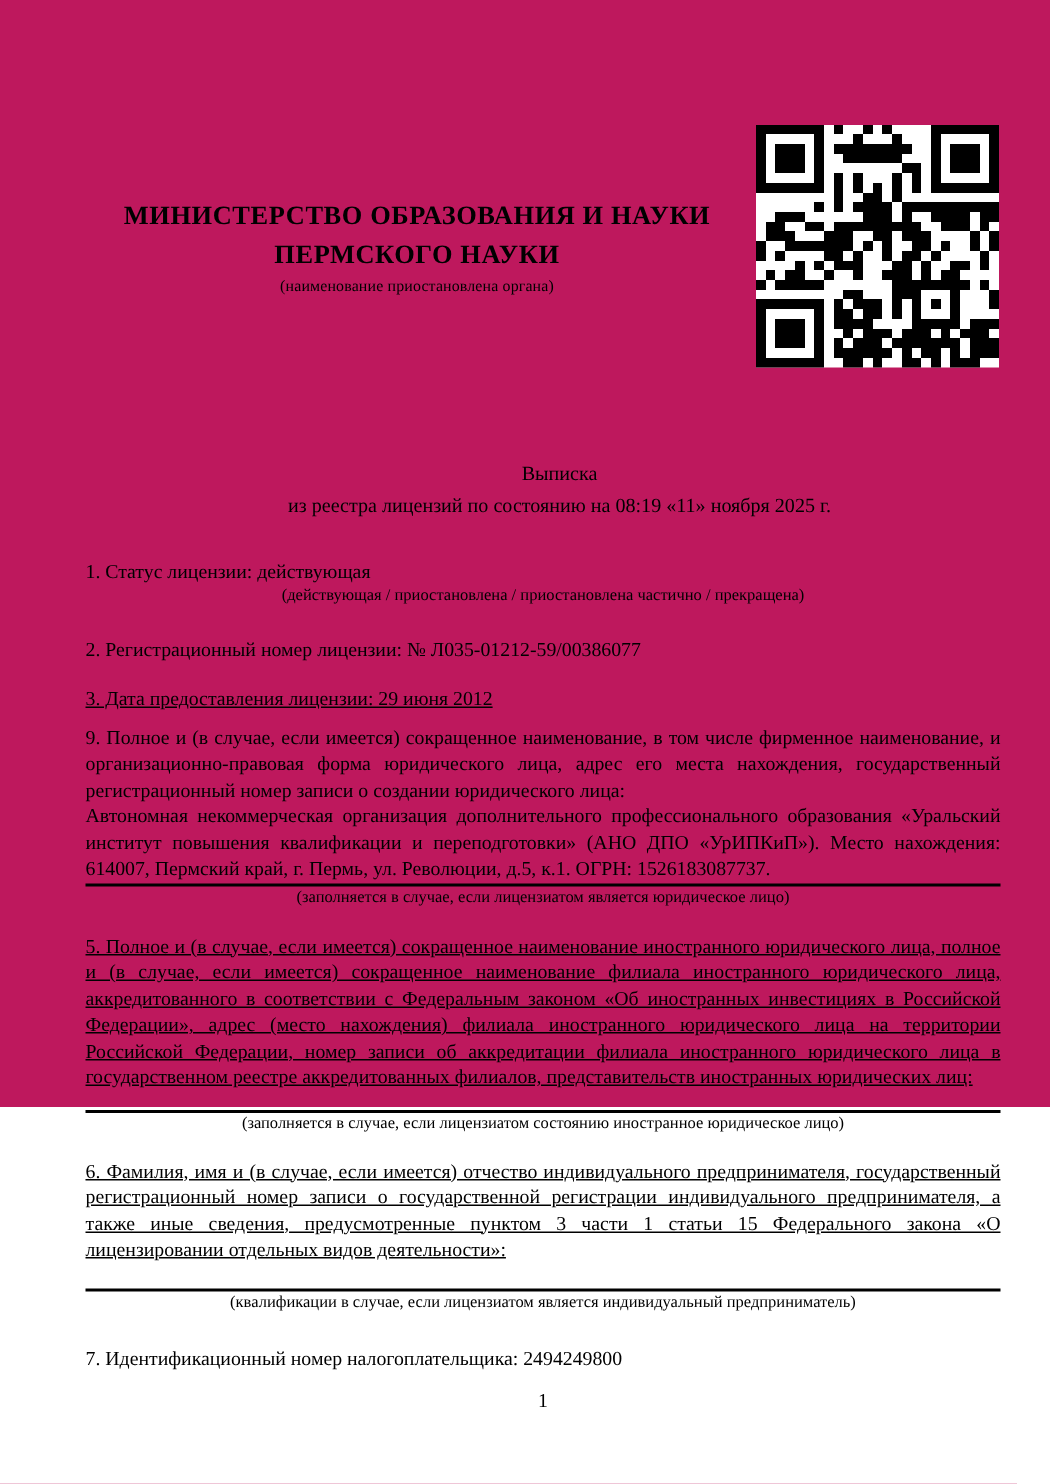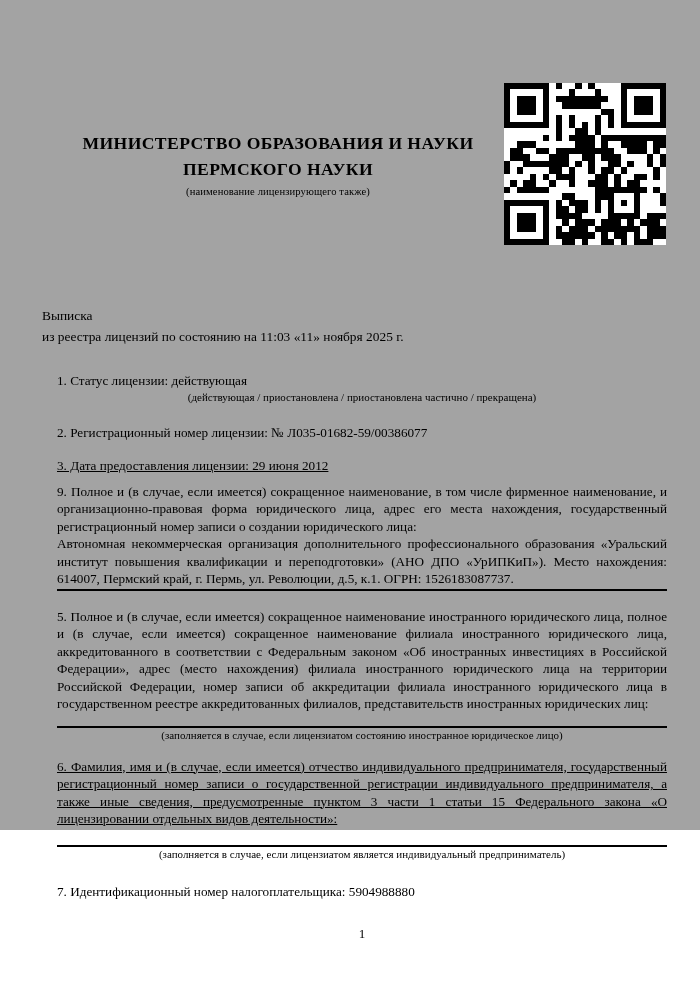--- a/index.html
+++ b/index.html
@@ -2,60 +2,60 @@
 <html><head>
 <meta charset="utf-8">
 <style>
   html,body{margin:0;padding:0;background:#ffffff;}
   body{
     width:700px;height:989px;overflow:hidden;
     font-family:"Liberation Serif", serif;
     color:#000;
     -webkit-font-smoothing:antialiased;
   }
-  .page{position:relative;width:700px;height:830px;background:#a3a3a3;}
+  .page{position:relative;width:700px;height:738px;background:#be185d;}
 
   
   .header{
     position:absolute;top:130px;left:53px;width:450px;
     text-align:center;
   }
   .ministry{
     font-weight:bold;font-size:17.6px;line-height:26px;letter-spacing:0.4px;
   }
   .header-caption{
     font-size:10.6px;line-height:13px;margin-top:3px;letter-spacing:0.1px;
   }
 
   
   .qr{position:absolute;left:504px;top:83px;width:162px;height:162px;}
 
   
   .doc-title{
-    position:absolute;top:305px;left:42px;width:610px;
-    font-size:13.4px;line-height:21px;
+    position:absolute;top:305px;left:68px;width:610px;
+    text-align:center;font-size:13.4px;line-height:21px;
   }
 
   
   .content{
     position:absolute;top:372px;left:57px;width:610px;
     font-size:13.2px;line-height:17.5px;
   }
   .content p{margin:0;padding:0;}
   .just{text-align:justify;text-justify:inter-word;}
   .cap{
     font-size:11px;line-height:14px;text-align:center;margin-top:2px;
   }
   .rule{
     border:none;border-top:2px solid #000;height:0;
     margin:0;width:100%;
   }
   .mt20{margin-top:20px !important;}
   .mt16{margin-top:16px !important;text-decoration:underline;}
-  .mt17{margin-top:17px !important;}
+  .mt17{margin-top:17px !important;text-decoration:underline;}
   .mt8{margin-top:8px !important;}
   .mt22{margin-top:22px !important;}
   .rule-m0{margin-top:1px;}
   .rule-m13{margin-top:13px;}
   .rule-m17{margin-top:17px;}
   .cap-after-rule{margin-top:1px;}
 
   .page-number{
     position:absolute;top:926px;left:57px;width:610px;
     text-align:center;font-size:13.2px;
@@ -64,21 +64,21 @@
 </head>
 <body>
 
 <div class="page">
 
   <div class="header">
     <div class="ministry">
       <div>МИНИСТЕРСТВО ОБРАЗОВАНИЯ И НАУКИ</div>
       <div>ПЕРМСКОГО НАУКИ</div>
     </div>
-    <div class="header-caption">(наименование лицензирующего также)</div>
+    <div class="header-caption">(наименование приостановлена органа)</div>
   </div>
 
   <svg class="qr" id="qr-svg" viewBox="0 0 25 25" shape-rendering="crispEdges" xmlns="http://www.w3.org/2000/svg">
       <rect x="0" y="0" width="25" height="25" fill="#ffffff"></rect>
       <rect x="0" y="0" width="1" height="1" fill="#000000"></rect>
       <rect x="1" y="0" width="1" height="1" fill="#000000"></rect>
       <rect x="2" y="0" width="1" height="1" fill="#000000"></rect>
       <rect x="3" y="0" width="1" height="1" fill="#000000"></rect>
       <rect x="4" y="0" width="1" height="1" fill="#000000"></rect>
       <rect x="5" y="0" width="1" height="1" fill="#000000"></rect>
@@ -409,43 +409,44 @@
       <rect x="15" y="24" width="1" height="1" fill="#000000"></rect>
       <rect x="16" y="24" width="1" height="1" fill="#000000"></rect>
       <rect x="18" y="24" width="1" height="1" fill="#000000"></rect>
       <rect x="20" y="24" width="1" height="1" fill="#000000"></rect>
       <rect x="21" y="24" width="1" height="1" fill="#000000"></rect>
       <rect x="22" y="24" width="1" height="1" fill="#000000"></rect>
     </svg>
 
   <div class="doc-title">
     <div>Выписка</div>
-    <div>из реестра лицензий по состоянию на 11:03 «11» ноября 2025 г.</div>
+    <div>из реестра лицензий по состоянию на 08:19 «11» ноября 2025 г.</div>
   </div>
 
   <div class="content">
 
     <p>1. Статус лицензии: действующая</p>
     <p class="cap">(действующая / приостановлена / приостановлена частично / прекращена)</p>
 
-    <p class="mt20">2. Регистрационный номер лицензии: № Л035-01682-59/00386077</p>
+    <p class="mt20">2. Регистрационный номер лицензии: № Л035-01212-59/00386077</p>
 
     <p class="mt16">3. Дата предоставления лицензии: 29 июня 2012</p>
 
     <p class="just mt8">9. Полное и (в случае, если имеется) сокращенное наименование, в том числе фирменное наименование, и организационно-правовая форма юридического лица, адрес его места нахождения, государственный регистрационный номер записи о создании юридического лица:</p>
     <p class="just">Автономная некоммерческая организация дополнительного профессионального образования «Уральский институт повышения квалификации и переподготовки» (АНО ДПО «УрИПКиП»). Место нахождения: 614007, Пермский край, г. Пермь, ул. Революции, д.5, к.1. ОГРН: 1526183087737.</p>
     <hr class="rule rule-m0">
+    <p class="cap cap-after-rule">(заполняется в случае, если лицензиатом является юридическое лицо)</p>
 
     <p class="just mt17">5. Полное и (в случае, если имеется) сокращенное наименование иностранного юридического лица, полное и (в случае, если имеется) сокращенное наименование филиала иностранного юридического лица, аккредитованного в соответствии с Федеральным законом «Об иностранных инвестициях в Российской Федерации», адрес (место нахождения) филиала иностранного юридического лица на территории Российской Федерации, номер записи об аккредитации филиала иностранного юридического лица в государственном реестре аккредитованных филиалов, представительств иностранных юридических лиц:</p>
     <hr class="rule rule-m13">
     <p class="cap cap-after-rule">(заполняется в случае, если лицензиатом состоянию иностранное юридическое лицо)</p>
 
     <p class="just mt16">6. Фамилия, имя и (в случае, если имеется) отчество индивидуального предпринимателя, государственный регистрационный номер записи о государственной регистрации индивидуального предпринимателя, а также иные сведения, предусмотренные пунктом 3 части 1 статьи 15 Федерального закона «О лицензировании отдельных видов деятельности»:</p>
     <hr class="rule rule-m17">
-    <p class="cap cap-after-rule">(заполняется в случае, если лицензиатом является индивидуальный предприниматель)</p>
-
-    <p class="mt22">7. Идентификационный номер налогоплательщика: 5904988880</p>
+    <p class="cap cap-after-rule">(квалификации в случае, если лицензиатом является индивидуальный предприниматель)</p>
+
+    <p class="mt22">7. Идентификационный номер налогоплательщика: 2494249800</p>
 
   </div>
 
   <div class="page-number">1</div>
 
 </div>
 
 </body></html>

